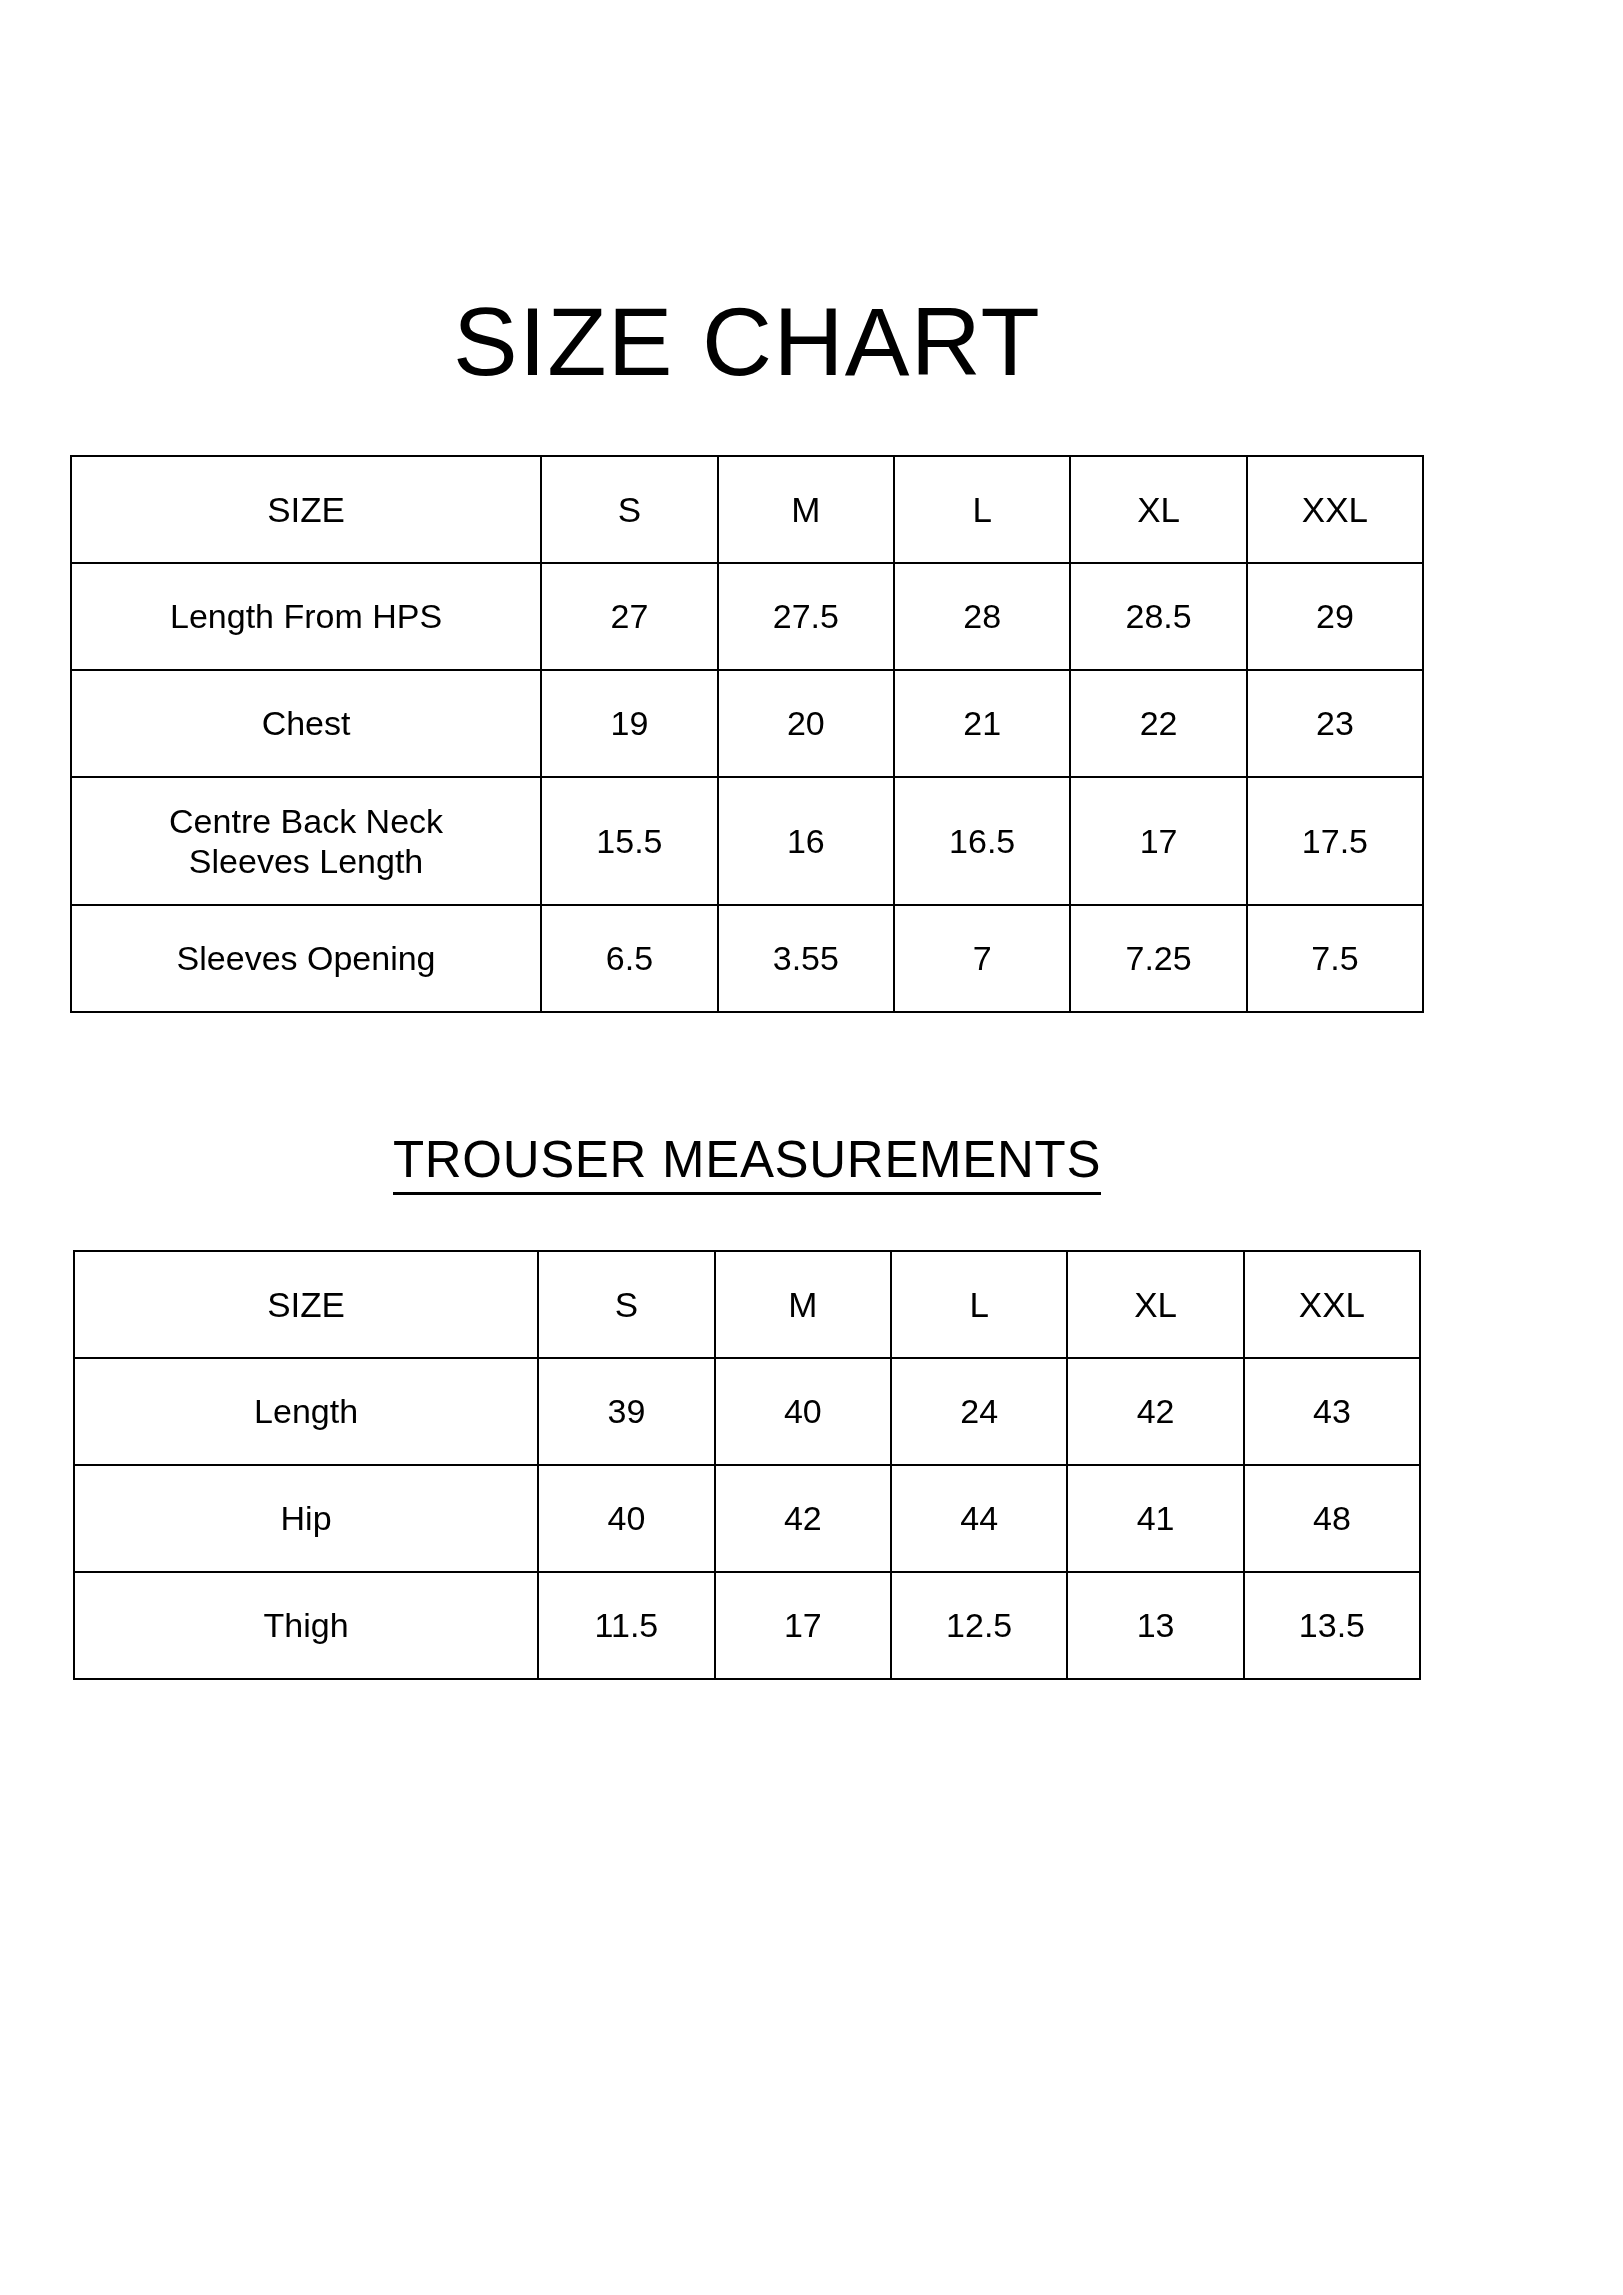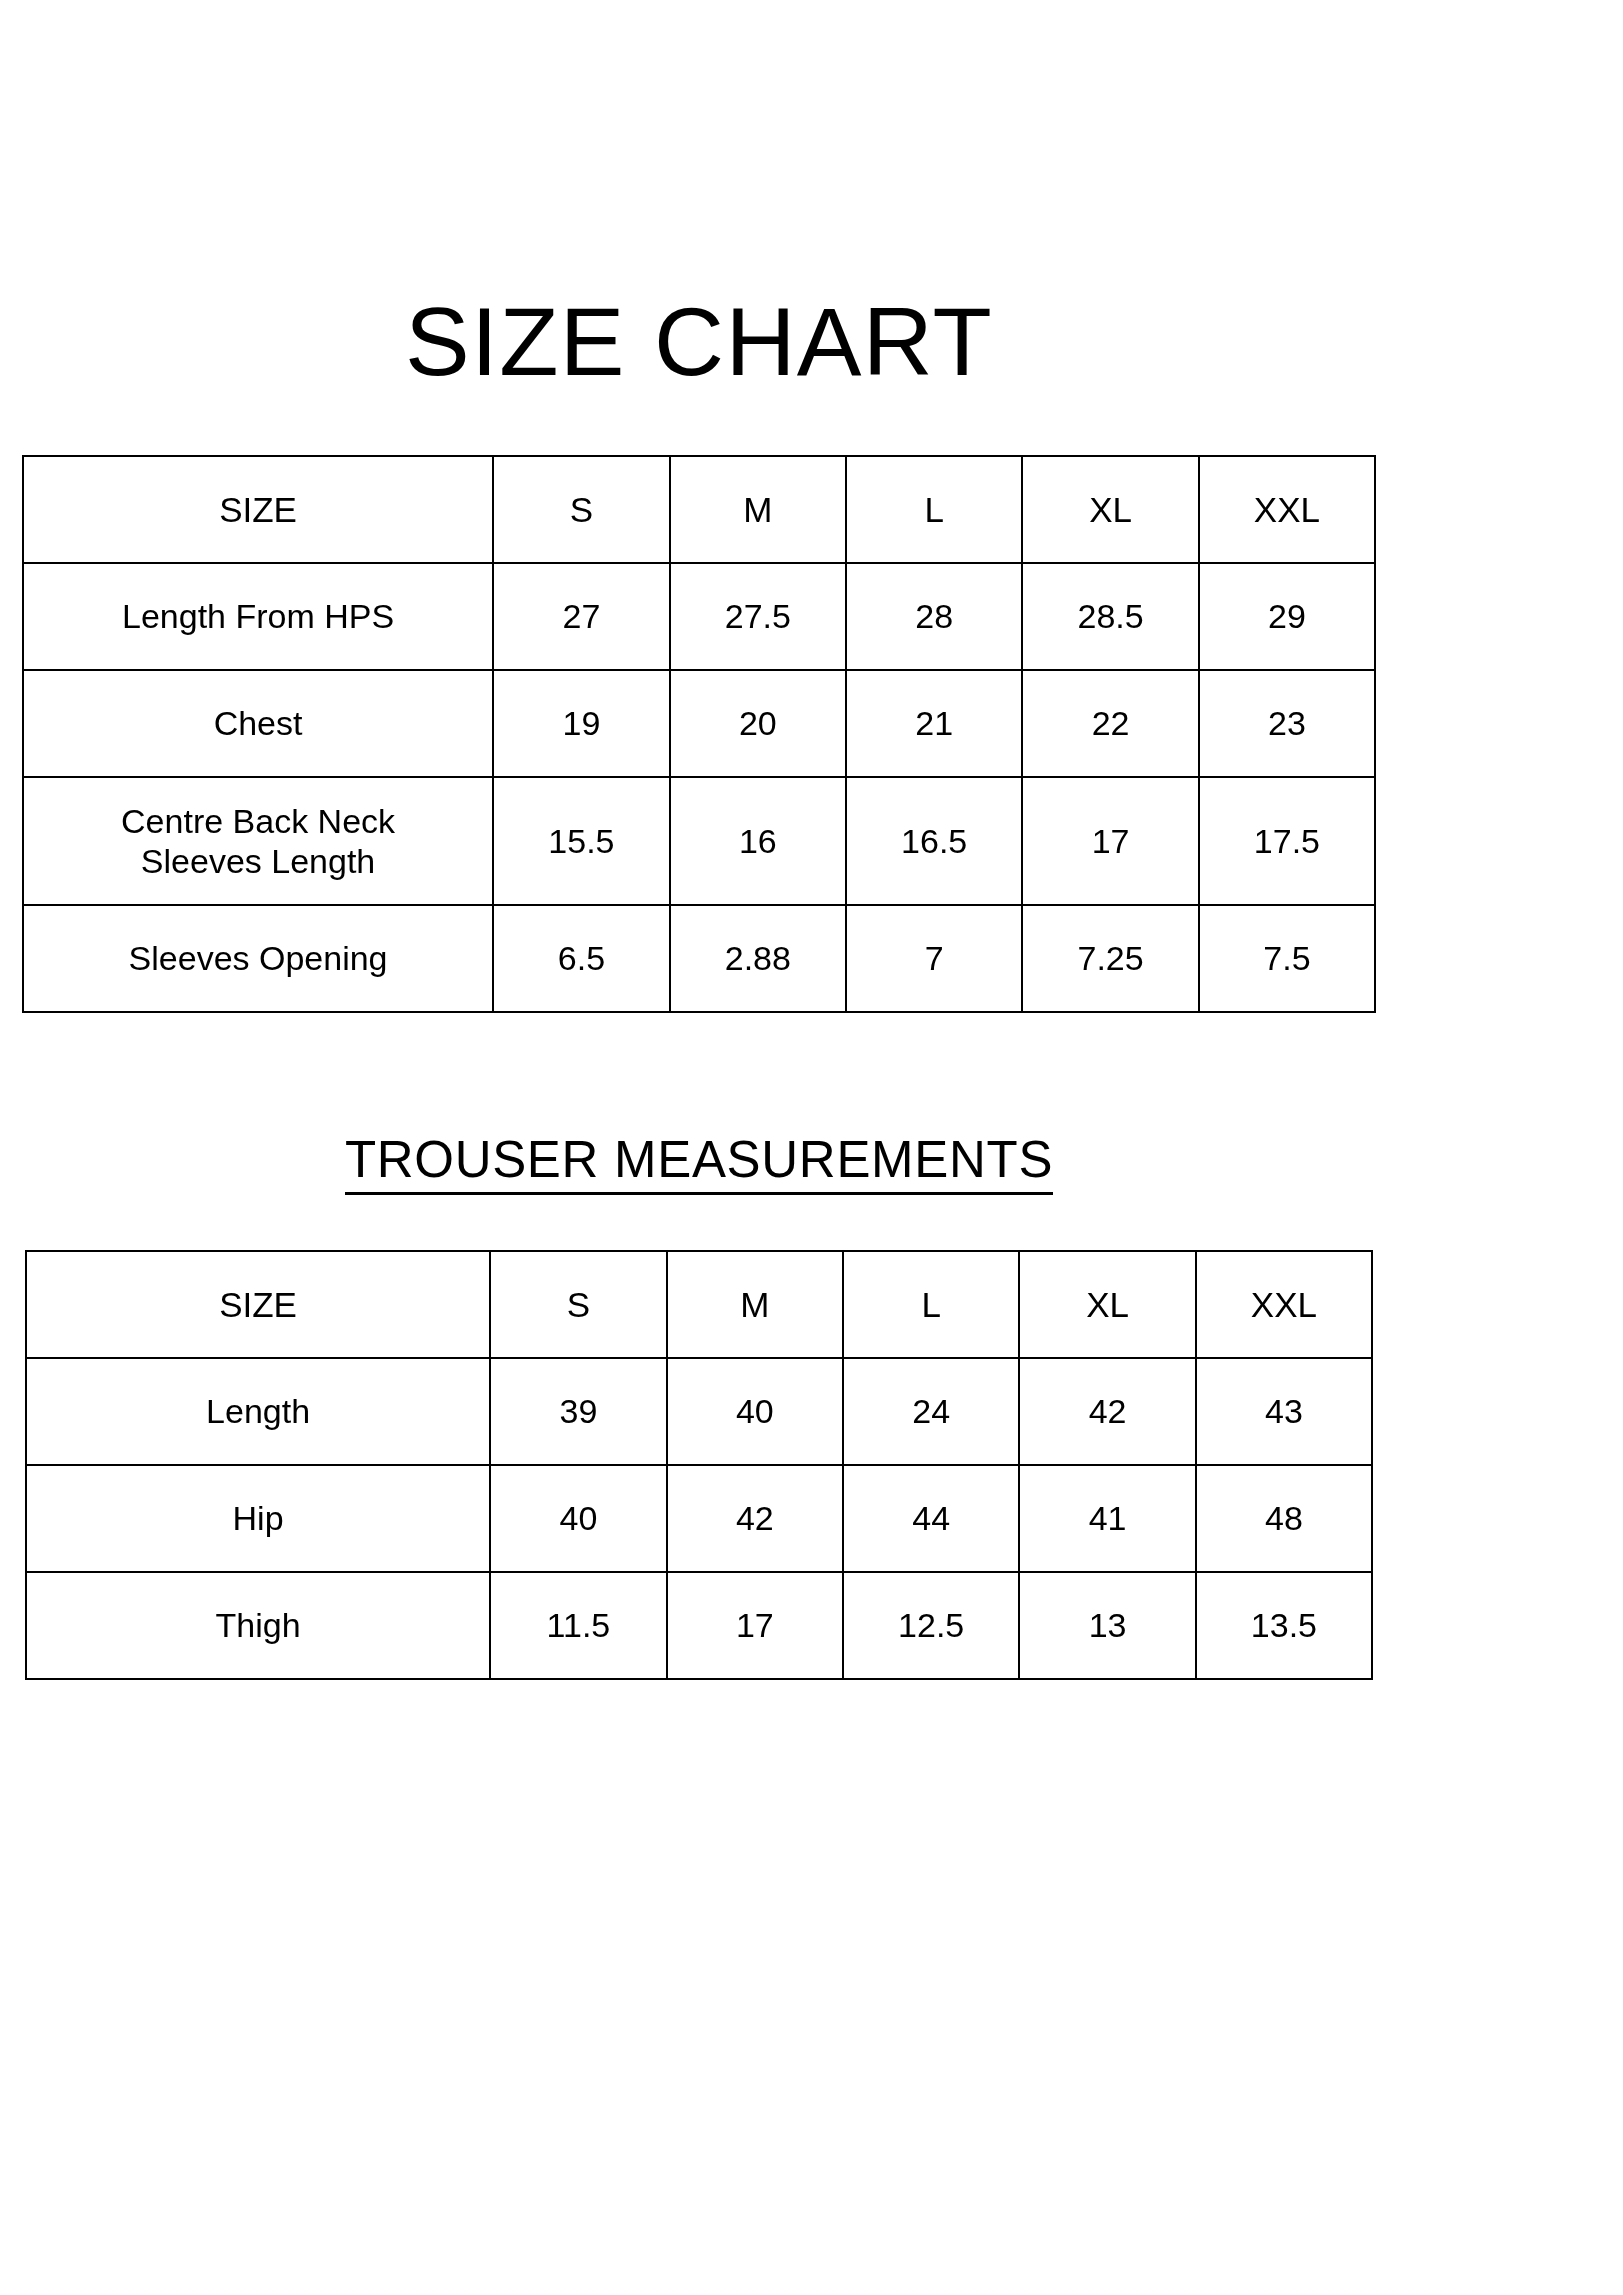--- a/index.html
+++ b/index.html
@@ -13,20 +13,21 @@
     font-family: "Liberation Sans", sans-serif;
     color: #000000;
     -webkit-font-smoothing: antialiased;
   }
   .page {
     position: relative;
     width: 1398px;
     height: 2295px;
     box-sizing: border-box;
     padding: 12px;
+    margin-left: 48px;
   }
   .title {
     text-align: center;
     font-size: 97px;
     font-weight: 400;
     letter-spacing: 1.3px;
     margin: 0;
     padding-top: 281px;
     line-height: 1;
   }
@@ -132,21 +133,21 @@
             <td class="col-val">15.5</td>
             <td class="col-val">16</td>
             <td class="col-val">16.5</td>
             <td class="col-val">17</td>
             <td class="col-val">17.5</td>
           </tr>
 
           <tr>
             <td class="col-label">Sleeves Opening</td>
             <td class="col-val">6.5</td>
-            <td class="col-val">2.88</td>
+            <td class="col-val">3.55</td>
             <td class="col-val">7</td>
             <td class="col-val">7.25</td>
             <td class="col-val">7.5</td>
           </tr>
         </tbody>
       </table>
     </div>
   </div>
 
   <div class="section">

